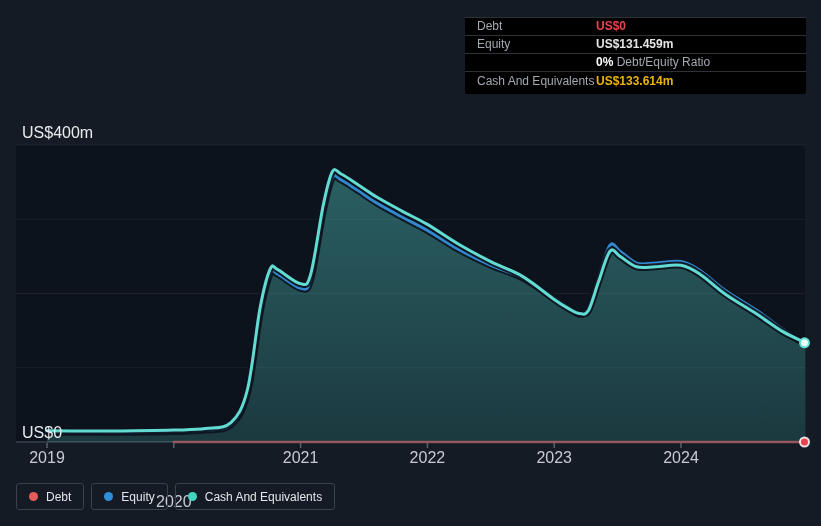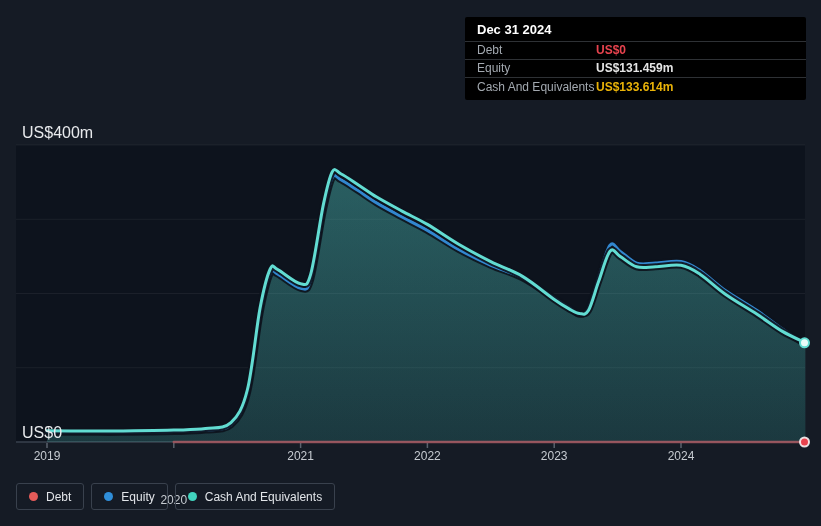--- a/index.html
+++ b/index.html
@@ -3,21 +3,21 @@
 <meta charset="utf-8">
 <style>
   html,body{margin:0;padding:0;background:#151B25;}
   .page{position:relative;width:821px;height:526px;overflow:hidden;
         font-family:"Liberation Sans",sans-serif;background:#151B25;}
   #chart-svg{position:absolute;left:0;top:0;z-index:1;}
   .axis-label{position:absolute;font-size:16px;color:#E8EAED;z-index:4;}
   #ylabel-top{left:22px;top:124px;}
   #ylabel-bottom{left:22px;top:424px;}
   .x-label{position:absolute;top:449px;transform:translateX(-50%);
-           font-size:12px;color:#C6CBD1;z-index:4;}
+           font-size:16px;color:#C6CBD1;z-index:4;}
   
   .tooltip{position:absolute;left:465px;top:17px;width:341px;background:#000;
            border-radius:2px;z-index:6;color:#fff;}
   .tt-title{font-size:13px;font-weight:bold;color:#FFFFFF;padding:5px 12px 4px;}
   .tt-row{display:flex;align-items:center;border-top:1px solid #2E3135;
           padding:1px 12px;font-size:12px;line-height:15px;}
   .tt-row.last{padding-top:2px;padding-bottom:5px;}
   .tt-label{width:119px;flex:none;color:#A3A9B0;font-weight:normal;}
   .tt-value{font-weight:bold;}
   .tt-ratio-bold{font-weight:bold;color:#FFFFFF;}
@@ -70,28 +70,31 @@
   <div id="x-labels">
       <div class="x-label" style="left: 47px;">2019</div>
       <div class="x-label" style="left: 173.8px; margin-top: 44px;">2020</div>
       <div class="x-label" style="left: 300.6px;">2021</div>
       <div class="x-label" style="left: 427.4px;">2022</div>
       <div class="x-label" style="left: 554.2px;">2023</div>
       <div class="x-label" style="left: 681px;">2024</div>
     </div>
 
   <div class="tooltip">
-    <div class="tt-title">Dec 31 2024</div>
     <div class="tt-row">
       <span class="tt-label">Debt</span>
       <span class="tt-value" style="color: rgb(232, 67, 78);">US$0</span>
     </div>
     <div class="tt-row">
       <span class="tt-label">Equity</span>
       <span class="tt-value" style="color: #e5e5e5;">US$131.459m</span>
+    </div>
+    <div class="tt-row">
+      <span class="tt-label"></span>
+      <span><span class="tt-ratio-bold">0%</span><span class="tt-ratio-text"> Debt/Equity Ratio</span></span>
     </div>
     <div class="tt-row last">
       <span class="tt-label">Cash And Equivalents</span>
       <span class="tt-value" style="color: #eab308;">US$133.614m</span>
     </div>
   </div>
 
   <div class="legend">
     <div class="legend-item">
       <span class="legend-dot" style="background: rgb(228, 91, 89);"></span>

